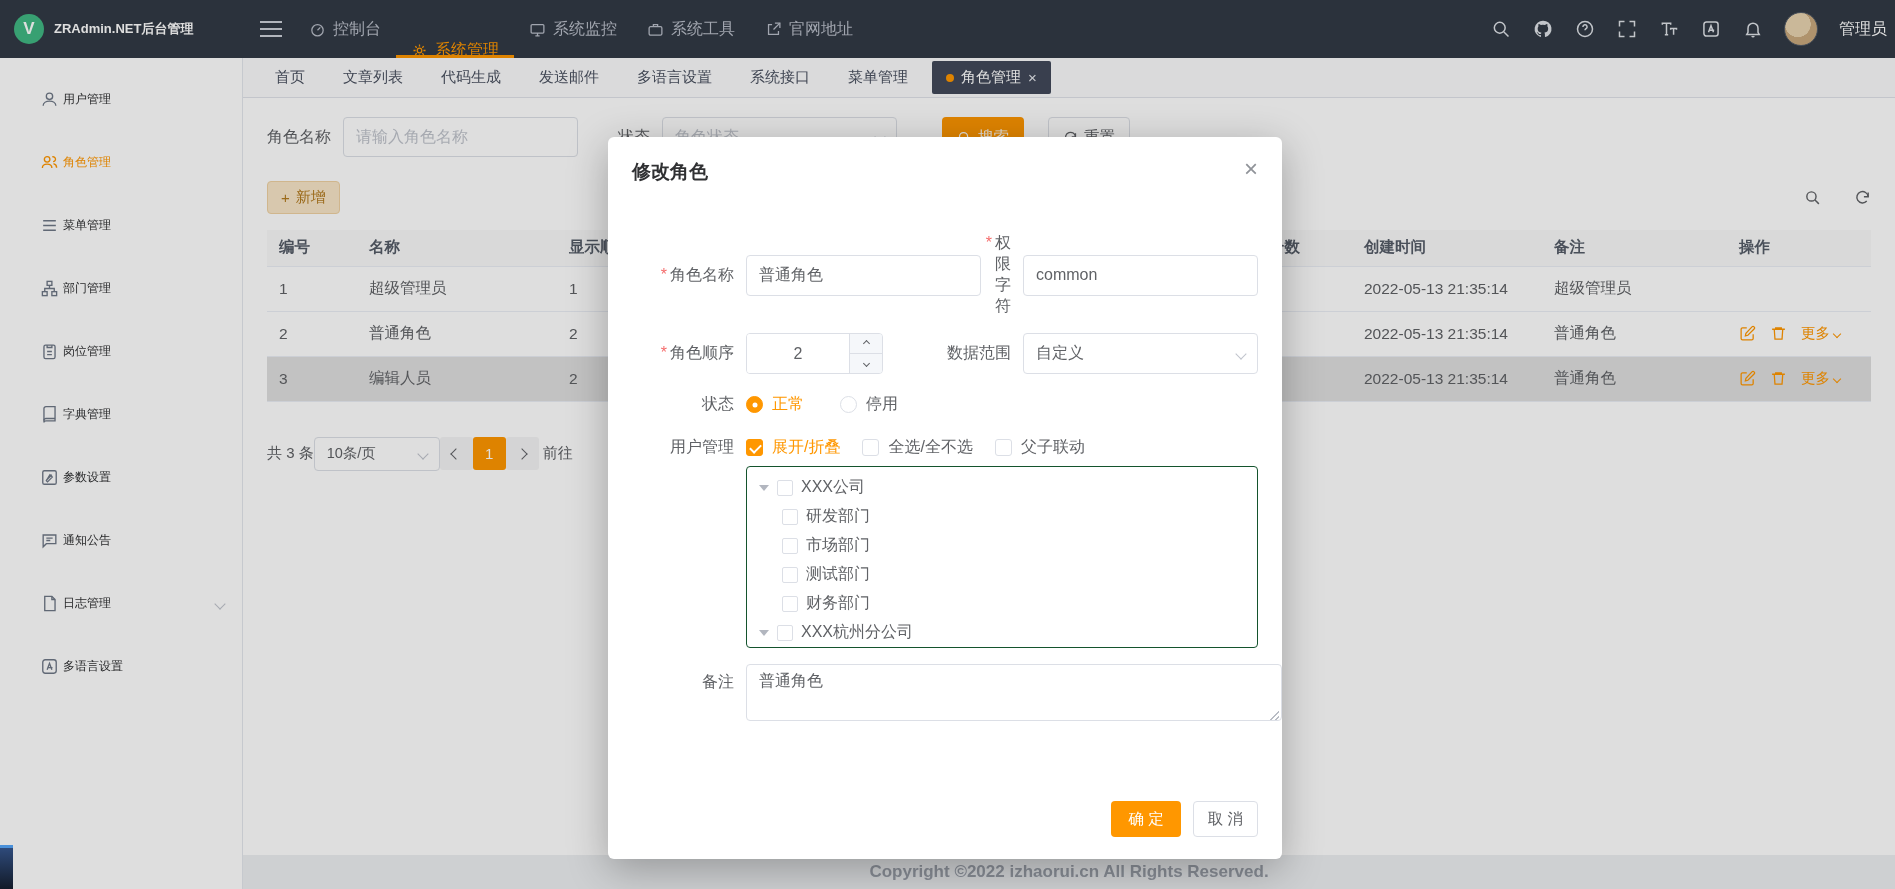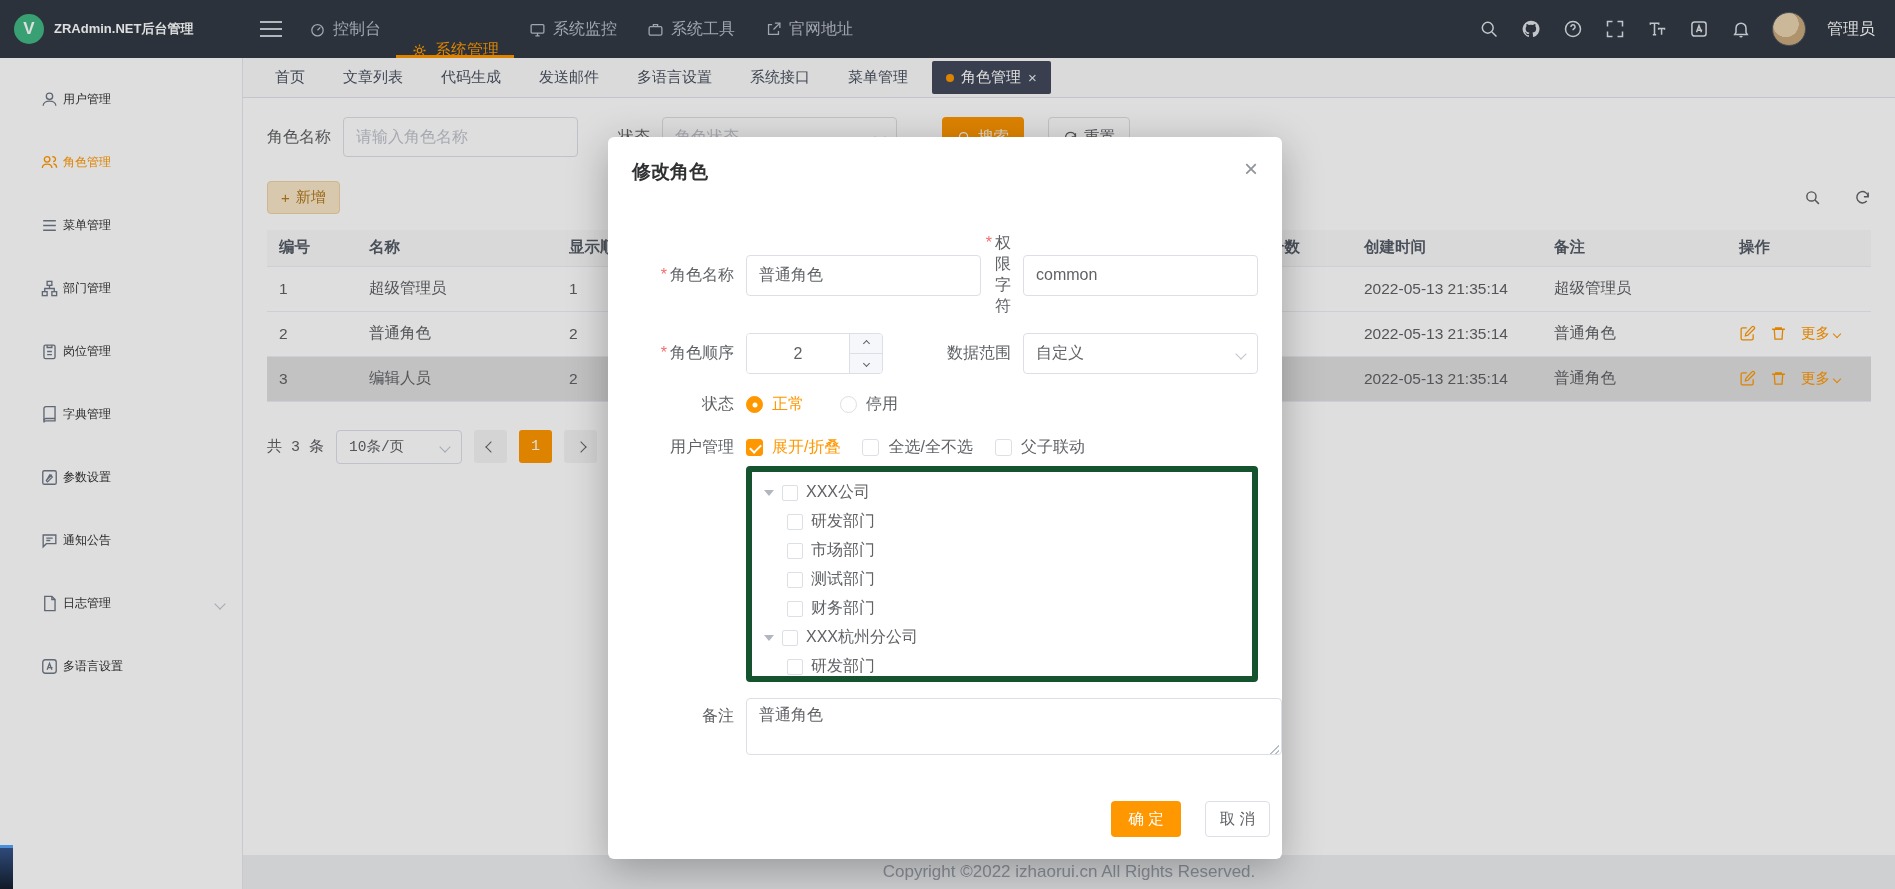--- a/index.html
+++ b/index.html
@@ -11,21 +11,21 @@
   .topbar { position:absolute; top:0; left:0; right:0; height:58px; background:#323a45; display:flex; align-items:center; z-index:10; }
   .logo-area { width:243px; height:58px; flex:none; display:flex; align-items:center; gap:10px; padding-left:14px; }
   .logo-circle { width:30px; height:30px; border-radius:50%; background:#41b883; color:#fff; font-weight:bold; font-size:17px; display:flex; align-items:center; justify-content:center; }
   .logo-text { color:#fff; font-size:13px; font-weight:bold; white-space:nowrap; }
   .hamburger { margin-left:17px; width:22px; height:16px; display:flex; flex-direction:column; justify-content:space-between; cursor:pointer; }
   .hamburger i { display:block; height:2px; background:#cdd2da; }
   .topnav { display:flex; align-items:stretch; margin-left:12px; height:58px; }
   .nav-item { display:flex; align-items:center; gap:7px; padding:0 15px; color:#b9bec9; font-size:16px; cursor:pointer; }
   .nav-item svg { width:17px; height:17px; stroke:currentColor; fill:none; stroke-width:1.8; }
   .nav-item.active { color:#ff9700; box-shadow:inset 0 -3px 0 #ff9700;margin-top:42px; }
-  .top-right { margin-left:auto; display:flex; align-items:center; gap:21px; padding-right:20px; color:#dfe3e8; }
+  .top-right { margin-left:auto; display:flex; align-items:center; gap:21px; padding-right:8px; color:#dfe3e8; }
   .tr-icon { width:21px; height:21px; cursor:pointer; display:flex; align-items:center; justify-content:center; }
   .tr-icon svg { width:20px; height:20px; stroke:currentColor; fill:none; stroke-width:1.8; }
   .tr-icon.filled svg { fill:currentColor; stroke:none; }
   .avatar { width:34px; height:34px; border-radius:50%; background:radial-gradient(circle at 40% 35%, #e8d4b0 0 45%, #c9a97e 46% 100%); border:1px solid #555d68; cursor:pointer; }
   .username { color:#fff; font-size:16px; cursor:pointer; }
 
   
   .sidebar { position:absolute; top:58px; left:0; width:243px; bottom:0; background:#fff; border-right:1px solid #e4e7ed; padding-top:10px; z-index:5; }
   .sb-item { height:63px; display:flex; align-items:center; gap:4px; padding:0 18px 0 40px; font-size:12px; color:#303133; cursor:pointer; }
   .sb-item svg { width:19px; height:19px; stroke:#6f7887; fill:none; stroke-width:1.7; flex:none; }
@@ -70,27 +70,27 @@
 
   table.grid { width:100%; border-collapse:collapse; margin-top:16px; table-layout:fixed; }
   table.grid th { height:36px; background:#fafafa; font-size:15.5px; color:#555c68; font-weight:bold; text-align:left; padding:0 12px; border-bottom:1px solid #ebeef5; }
   table.grid td { height:45px; font-size:15.5px; color:#606266; padding:0 12px; border-bottom:1px solid #ebeef5; background:#fff; }
   tr.selected td { background:#dfdfdf; }
   .ops { display:flex; align-items:center; gap:14px; color:#ff9700; font-size:14.5px; }
   .ops svg { width:17px; height:17px; stroke:currentColor; fill:none; stroke-width:1.8; cursor:pointer; }
   .more { display:flex; align-items:center; gap:4px; cursor:pointer; white-space:nowrap; }
   .more .chev { width:6px; height:6px; border-width:1.5px; }
 
-  .pagination { margin-top:28px; display:flex; align-items:center; gap:12px; font-size:15px; color:#606266;font-family:Liberation Mono, monospace; }
+  .pagination { margin-top:35px; display:flex; align-items:center; font-size:15px; color:#606266; }
   .psel { height:34px; width:126px; font-size:14.5px; }
   .pg-btn { width:33px; height:33px; background:#f4f4f5; border:none; border-radius:3px; color:#606266; display:flex; align-items:center; justify-content:center; cursor:pointer; }
   .pg-num { width:33px; height:33px; background:#ff9700; border:none; border-radius:3px; color:#fff; font-size:15px; display:flex; align-items:center; justify-content:center; cursor:pointer; font-family:inherit; }
   .goto { margin-left:4px; white-space:nowrap; }
 
-  .footer-band { position:absolute; left:243px; right:0; bottom:0; height:34px; background:#edeff2; display:flex; align-items:center; justify-content:center; }
+  .footer-band { position:absolute; left:243px; right:0; bottom:0; height:34px; background:#edeff2; display:flex; align-items:center; justify-content:center;font-weight:bold; }
   .copyright { font-size:17px; color:#9ba1ab; }
 
   
   .overlay { position:absolute; inset:0; background:rgba(0,0,0,0.13); z-index:50; }
   .modal { position:absolute; left:608px; top:137px; width:674px; height:722px; background:#fff; border-radius:6px; box-shadow:0 10px 40px rgba(0,0,0,0.28); z-index:60; }
   .modal-header { padding:22px 24px 0; display:flex; justify-content:space-between; align-items:flex-start; }
   .modal-title { font-size:19px; font-weight:bold; color:#303133; }
   .modal-close { font-size:24px; line-height:20px; color:#909399; cursor:pointer; }
   .modal-body { padding:48px 24px 0; }
   .form-row { display:flex; align-items:center; margin-bottom:16px; }
@@ -109,35 +109,35 @@
   .radio.checked .rdot::after { content:""; position:absolute; left:50%; top:50%; width:5px; height:5px; border-radius:50%; background:#fff; transform:translate(-50%,-50%); }
   .rlabel { font-size:16px; color:#606266; }
   .radio.checked .rlabel { color:#ff9700; }
   .cb { display:flex; align-items:center; gap:9px; margin-right:22px; cursor:pointer; }
   .cbox { width:17px; height:17px; border-radius:3px; border:1px solid #dcdfe6; background:#fff; position:relative; flex:none; }
   .cb.checked .cbox { background:#ff9700; border-color:#ff9700; }
   .cb.checked .cbox::after { content:""; position:absolute; left:5px; top:2px; width:5px; height:9px; border-right:2px solid #fff; border-bottom:2px solid #fff; transform:rotate(45deg); }
   .cblabel { font-size:16px; color:#606266; }
   .cb.checked .cblabel { color:#ff9700; }
   .tree-wrap { display:flex; margin-bottom:0; }
-  .tree-box { margin-left:114px; width:536px; height:216px; border:6px solid #14532d; border-radius:4px; padding:6px 0; overflow:hidden; }
+  .tree-box { margin-left:114px; width:536px; height:182px; border:1px solid #14532d; border-radius:4px; padding:6px 0; overflow:hidden; }
   .tree-row { display:flex; align-items:center; height:29px; padding-left:12px; cursor:pointer; }
   .tree-row.child { padding-left:35px; }
   .caret-i { width:0; height:0; border-left:5px solid transparent; border-right:5px solid transparent; border-top:6px solid #b2b6bf; margin-right:8px; flex:none; }
   .tcb { width:16px; height:16px; border:1px solid #dcdfe6; border-radius:2px; background:#fff; margin-right:8px; flex:none; }
   .tlabel { font-size:16px; color:#606266; }
   .remark-row { align-items:flex-start; margin-top:16px; }
   .remark-row .f-label { padding-top:8px; }
   .ta { width:536px; height:57px; border:1px solid #dcdfe6; border-radius:4px; padding:6px 12px; font-size:16px; color:#606266; font-family:inherit; resize:none; outline:none; background:
     linear-gradient(135deg, transparent calc(100% - 11px), #fff calc(100% - 11px)),#fff; position:relative; }
   .ta-wrap { position:relative; }
   .ta-wrap::after { content:""; position:absolute; right:3px; bottom:5px; width:10px; height:10px;
     background:repeating-linear-gradient(-45deg, transparent 0 2px, #b9bdc5 2px 3.5px);
     clip-path:polygon(100% 0, 0 100%, 100% 100%); pointer-events:none; }
-  .modal-footer { position:absolute; right:12px; bottom:22px; display:flex; gap:24px; }
+  .modal-footer { position:absolute; right:24px; bottom:22px; display:flex; gap:12px; }
   .btn-confirm { background:#ff9700; color:#fff; border:none; border-radius:4px; padding:0 17px; height:36px; font-size:15.5px; cursor:pointer; font-family:inherit; }
   .btn-cancel { background:#fff; color:#606266; border:1px solid #dcdfe6; border-radius:4px; padding:0 14px; height:36px; font-size:15.5px; cursor:pointer; font-family:inherit; }
 
   .taskbar-sliver { position:absolute; left:0; bottom:0; width:13px; height:44px; background:linear-gradient(#2e4a7a,#121a28); border-top:3px solid #4a90d9; z-index:70; }
 </style>
 </head>
 <body>
 
 <header class="topbar">
   <div class="logo-area">

